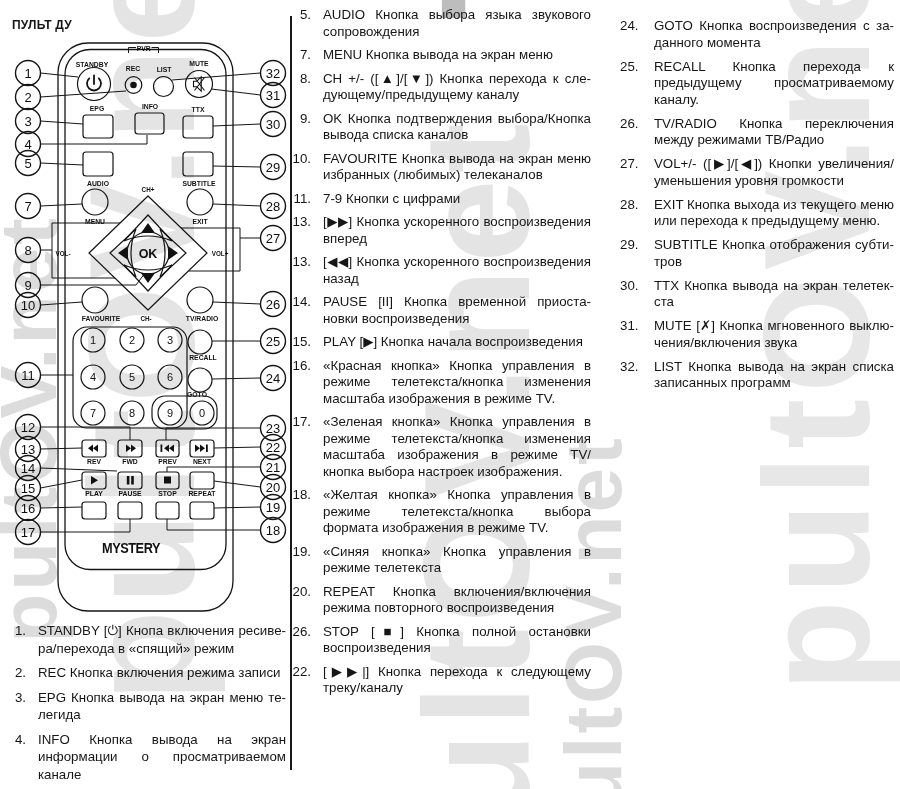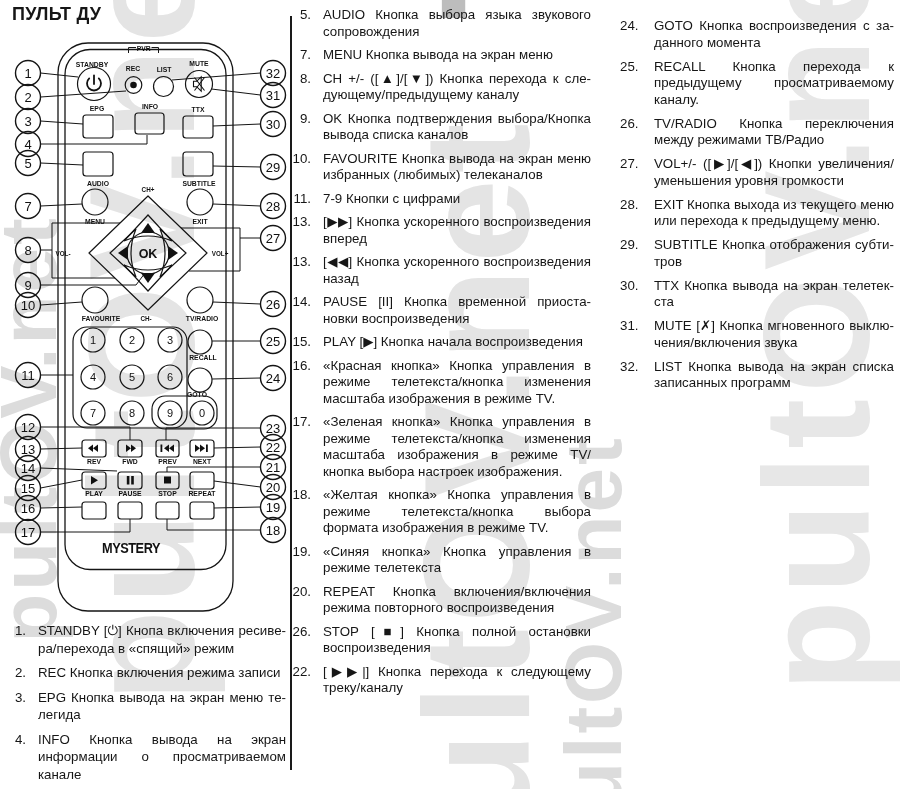--- a/index.html
+++ b/index.html
@@ -6,21 +6,21 @@
   .page{position:relative;width:900px;height:789px;background:#fff;overflow:hidden;
         font-family:"Liberation Sans","DejaVu Sans",sans-serif;color:#161616;}
   
   .wm{position:absolute;z-index:0;font-weight:bold;white-space:nowrap;
       font-family:"Liberation Sans","DejaVu Sans",sans-serif;pointer-events:none;}
   .wm-v{font-size:150px;letter-spacing:6px;color:#e4e4e4;transform:rotate(-90deg);}
   .wm-m{font-size:80px;letter-spacing:3px;color:#dcdcdc;transform:rotate(-90deg);}
   .wm-edge{font-size:170px;letter-spacing:14px;}
   
   .content{position:absolute;inset:0;z-index:1;}
-  .page-title{position:absolute;left:12px;top:4px;font-size:18px;font-weight:bold;letter-spacing:.2px;}
+  .page-title{position:absolute;left:12px;top:18px;font-size:12px;font-weight:bold;letter-spacing:.2px;}
   .divider{position:absolute;left:290px;top:16px;width:1.6px;height:754px;background:#1a1a1a;}
   .col{position:absolute;font-size:13.3px;line-height:16.5px;}
   .col-left{left:12px;top:622px;width:274px;line-height:17.5px;}
   .col-mid{left:290px;top:7px;width:301px;}
   .col-right{left:618px;top:18px;width:276px;}
   .li{display:flex;margin-bottom:7px;}
   .col-right .li{margin-bottom:7.5px;}
   .li .num{flex:0 0 21px;text-align:right;}
   .col-left .li .num{flex:0 0 14px;}
   .col-right .li .num{flex:0 0 22px;text-align:left;padding-left:2px;}

